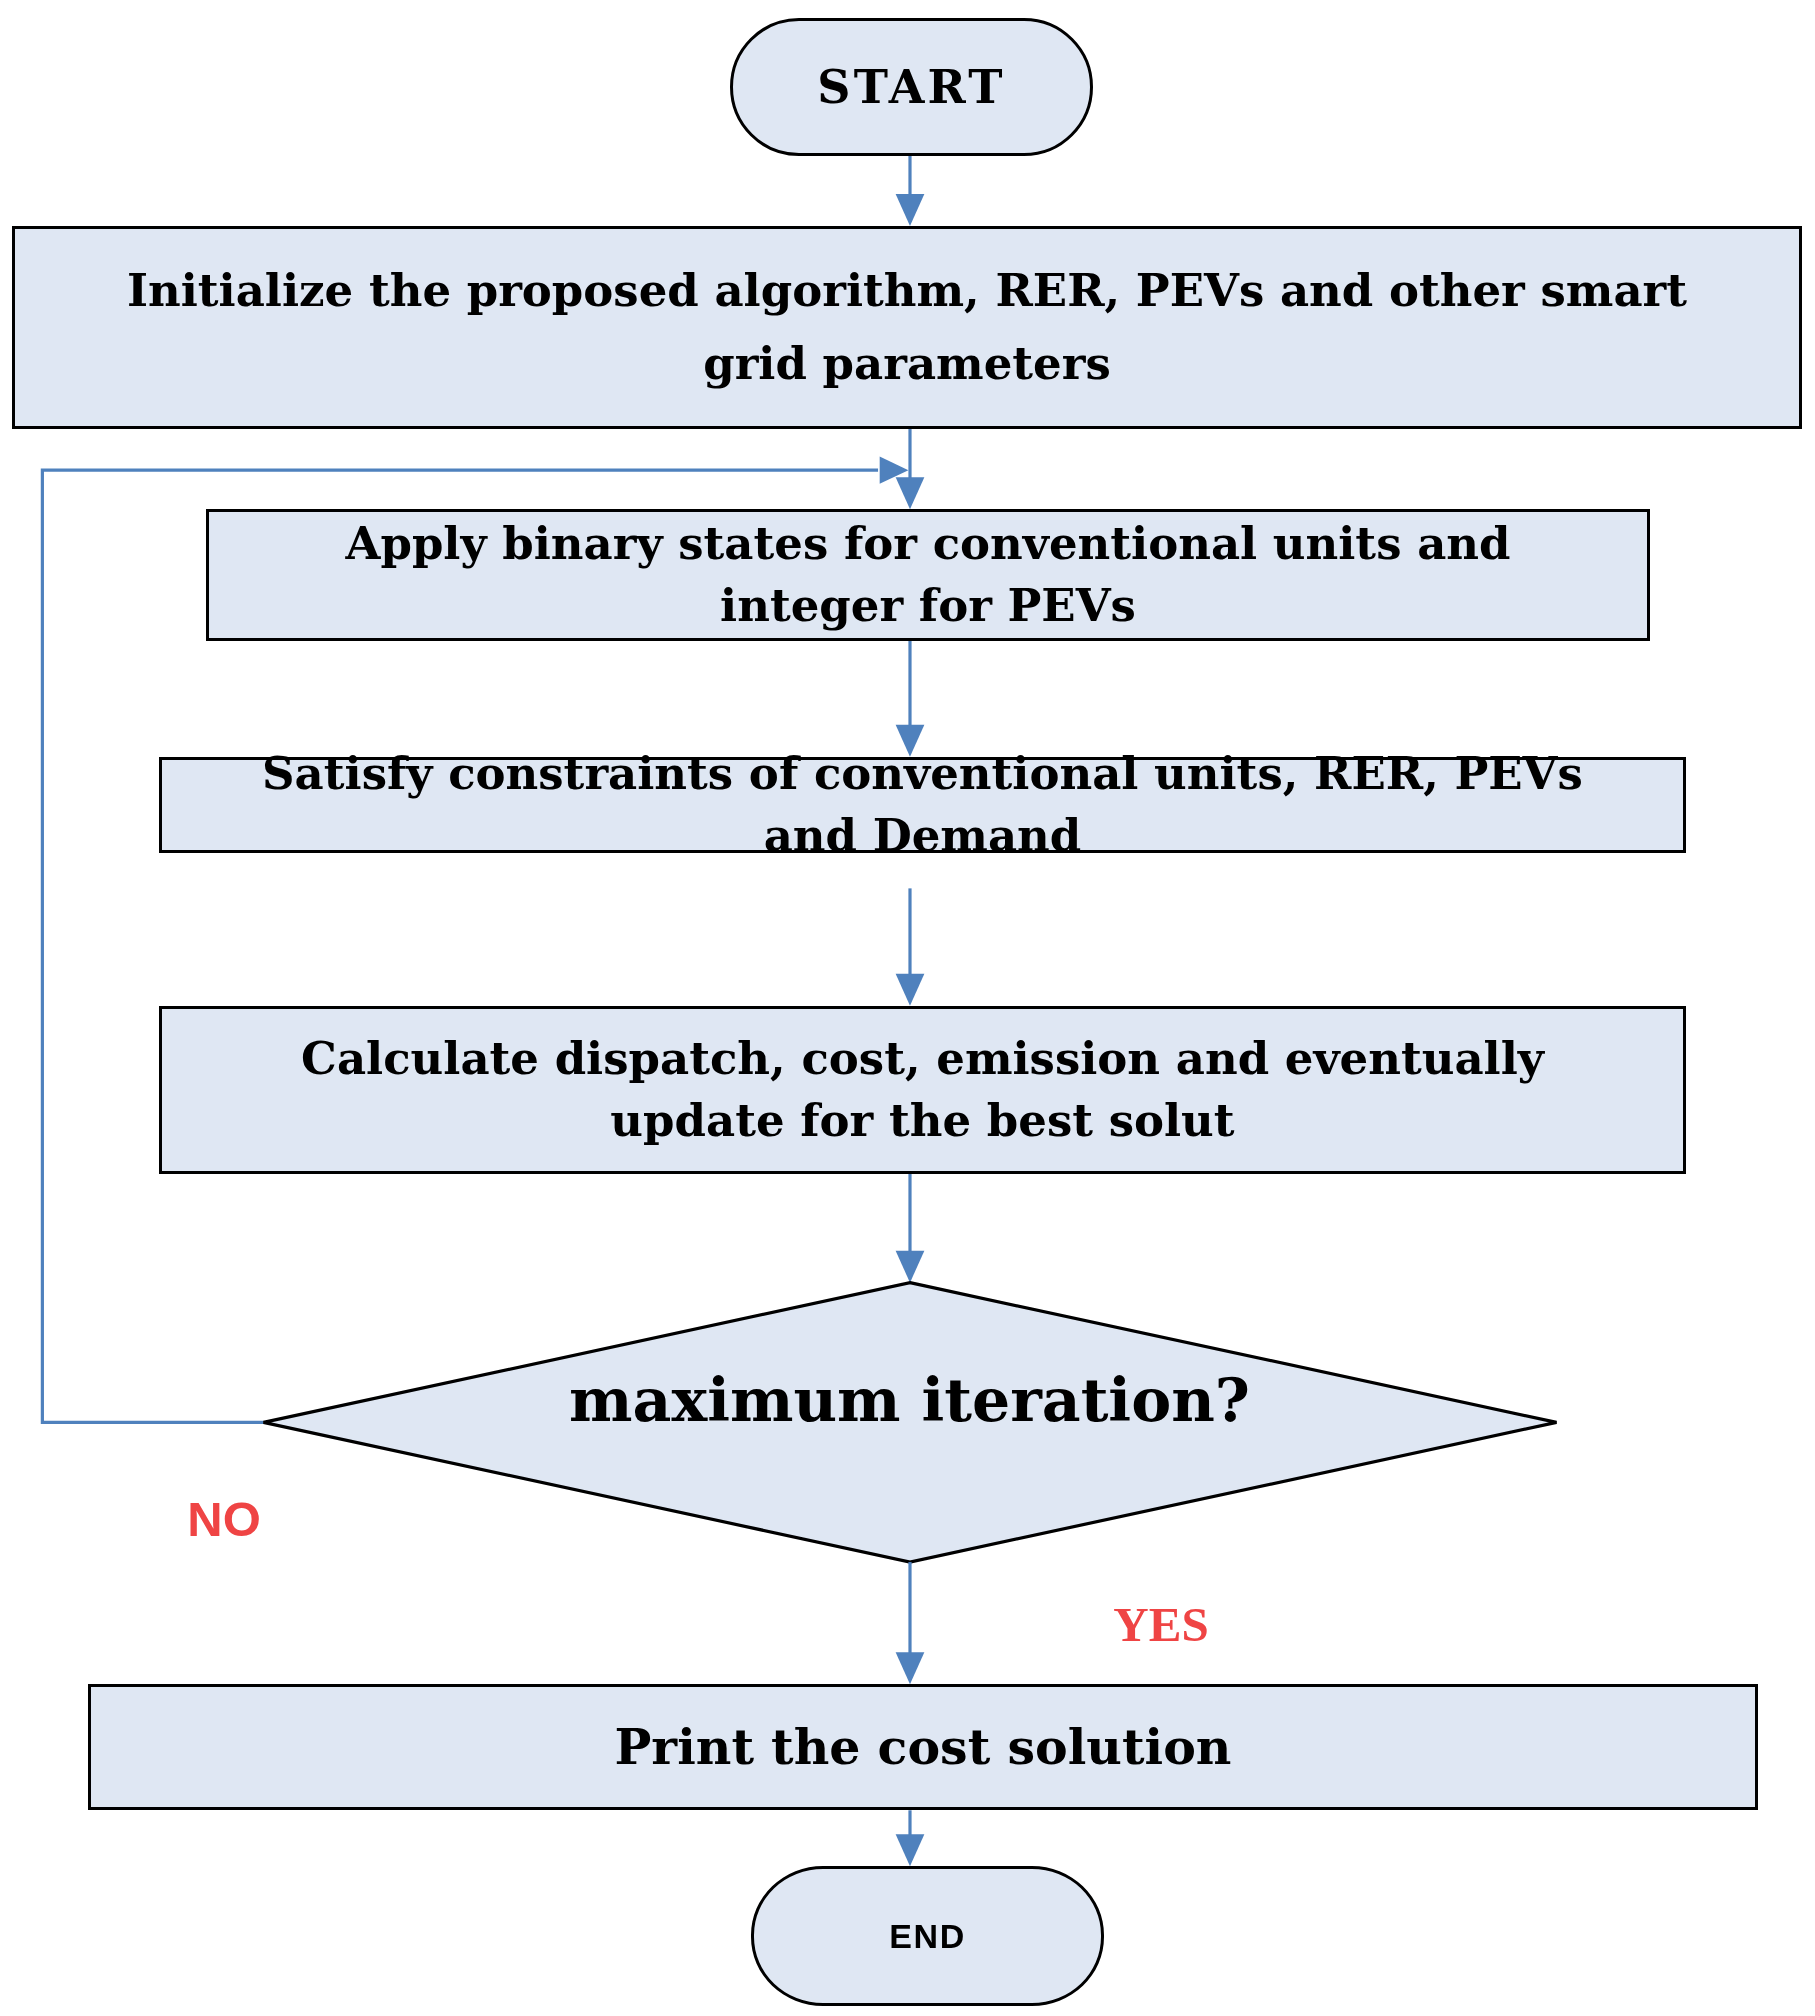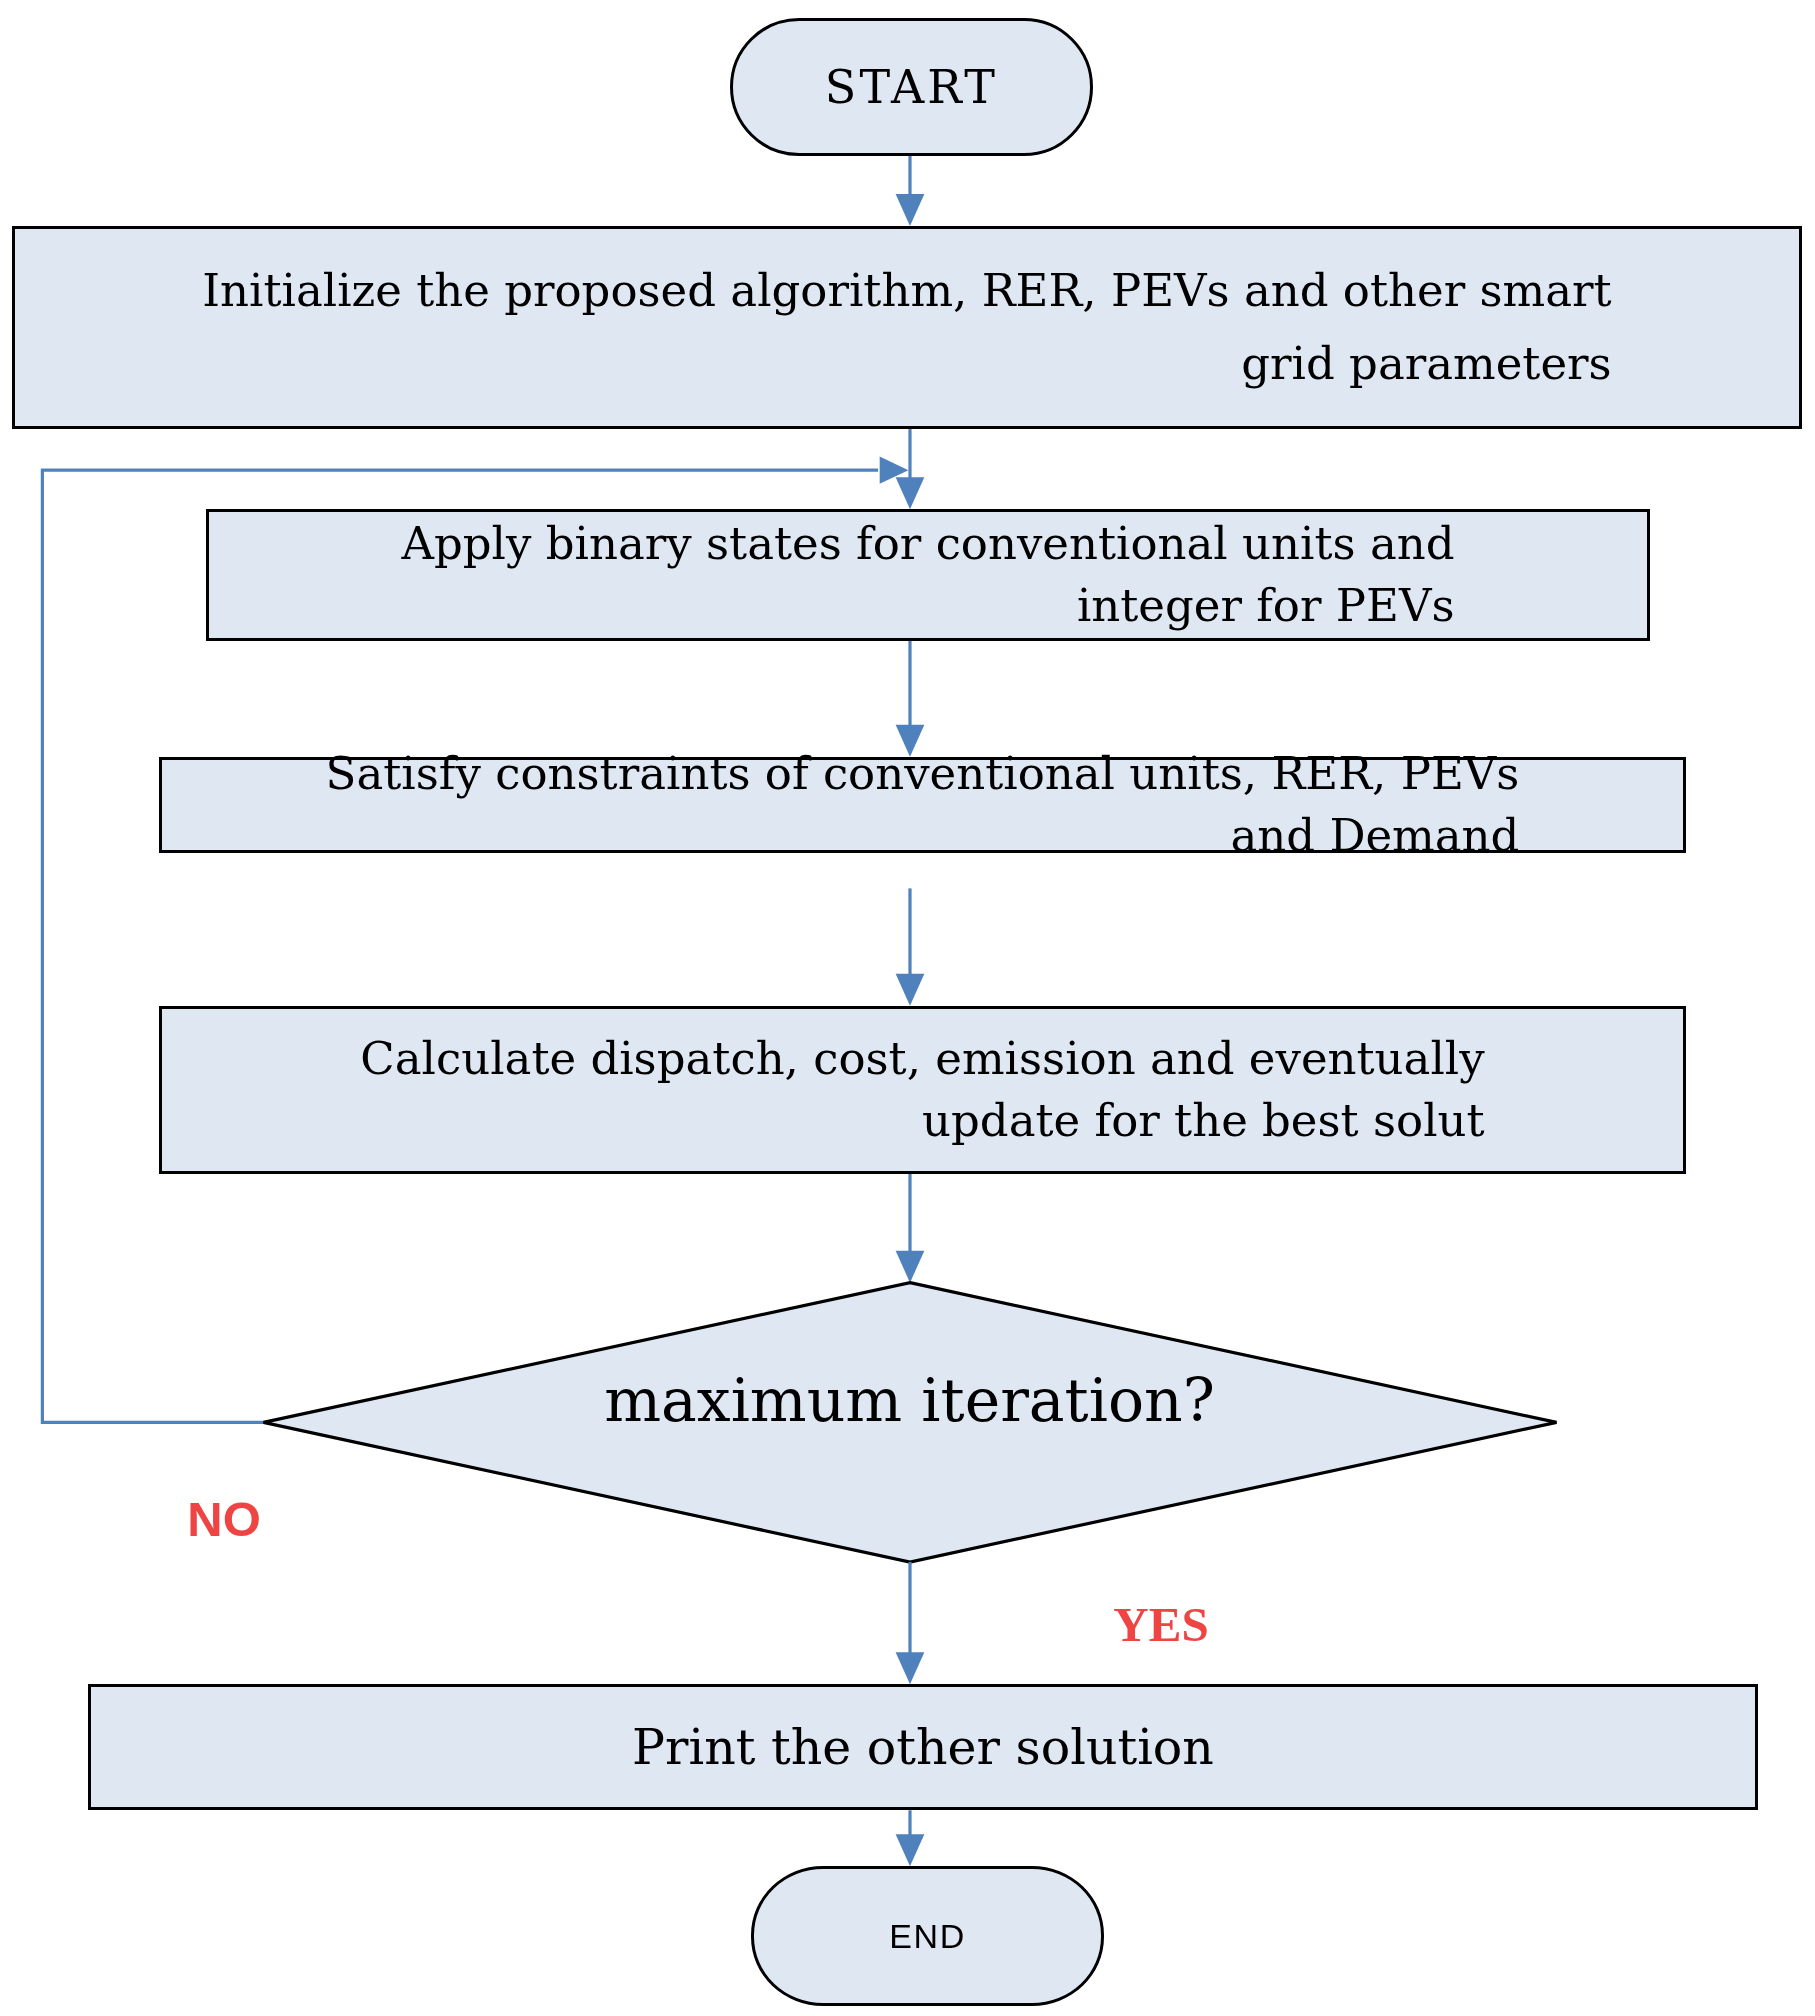--- a/index.html
+++ b/index.html
@@ -16,23 +16,23 @@
     width: 1816px; height: 2017px;
   }
   .node {
     position: absolute;
     box-sizing: border-box;
     background: #dfe7f3;
     border: 3.2px solid #000000;
     display: flex;
     align-items: center;
     justify-content: center;
-    text-align: right;
+    text-align: center;
     font-family: "DejaVu Serif", serif;
-    font-weight: normal;
+    font-weight: bold;
     color: #000000;
     white-space: pre-line;
   }
   .terminator-start {
     left: 730px; top: 17.6px; width: 363px; height: 138px;
     border-radius: 69px;
     font-size: 46px; letter-spacing: 3.2px;
   }
   .proc-init {
     left: 12px; top: 226px; width: 1790px; height: 203px;
@@ -123,18 +123,18 @@
 
   <div class="node proc-calculate">Calculate dispatch, cost, emission and eventually
 update for the best solut</div>
 
   <div class="node decision-text">maximum iteration?</div>
 
   <div class="edge-label edge-label-no">NO</div>
 
   <div class="edge-label edge-label-yes">YES</div>
 
-  <div class="node proc-print">Print the other solution</div>
+  <div class="node proc-print">Print the cost solution</div>
 
   <div class="node terminator-end">END</div>
 
 </div>
 
 
 </body></html>

